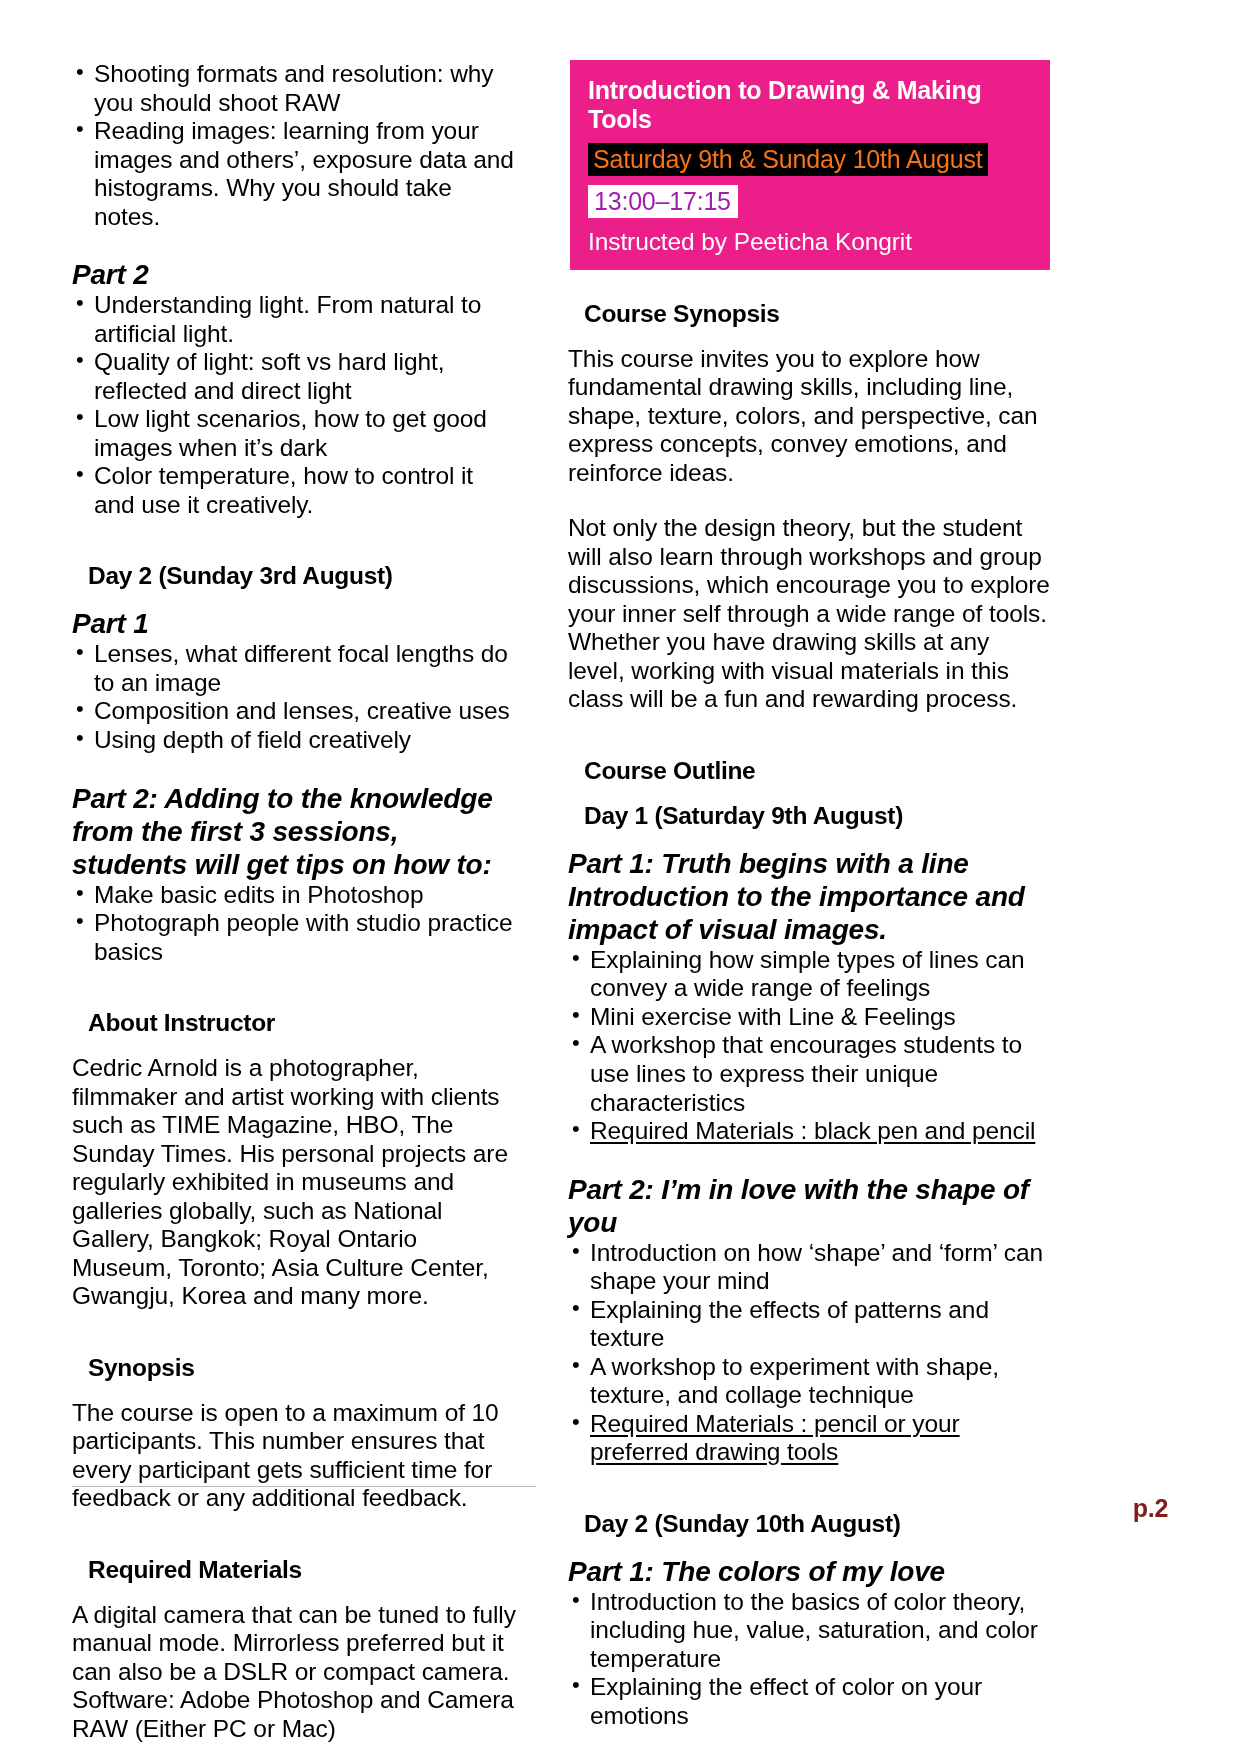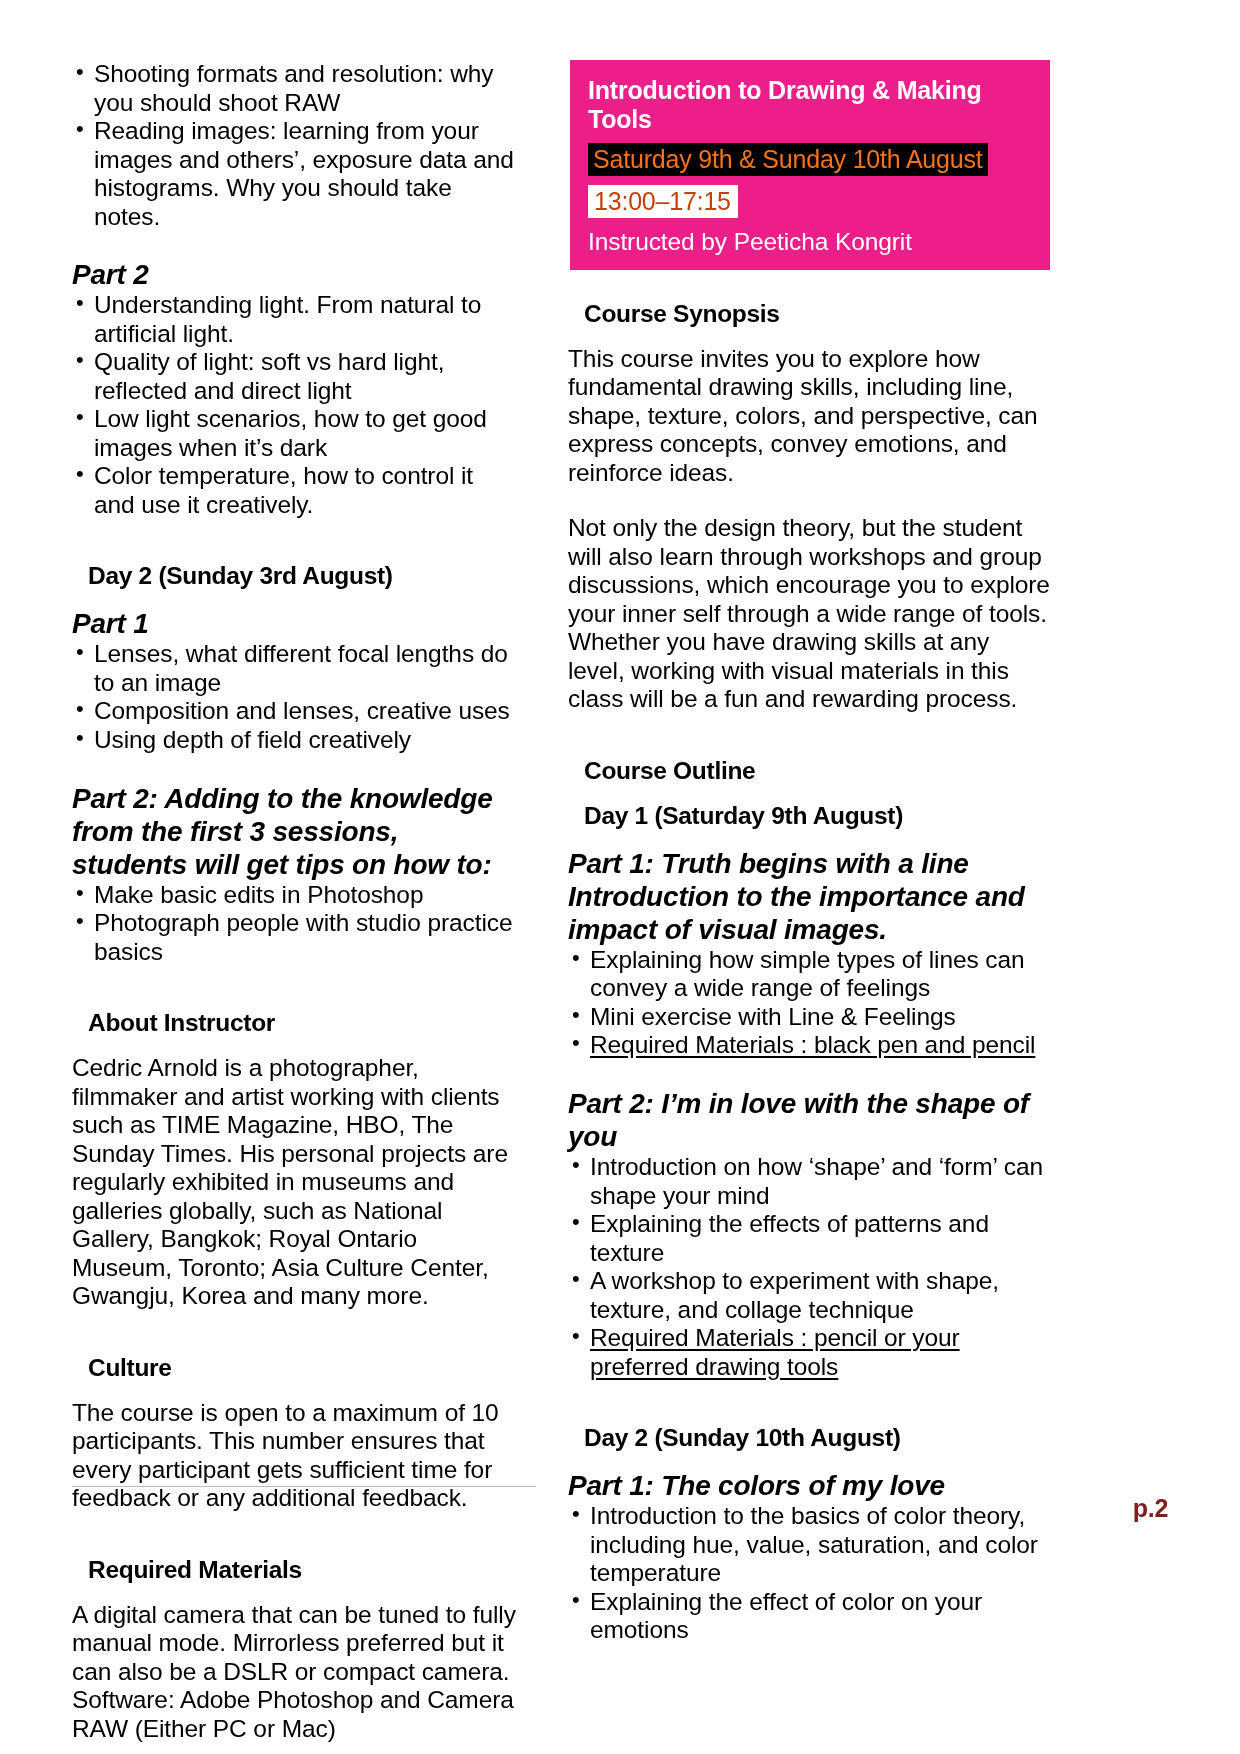--- a/index.html
+++ b/index.html
@@ -118,21 +118,21 @@
     line-height: 1.48;
     letter-spacing: -0.2px;
     padding: 2px 5px 3px 5px;
     box-decoration-break: clone;
     -webkit-box-decoration-break: clone;
   }
   .cc-time-wrap { margin: 0 0 8px 0; }
   .cc-time {
     display: inline;
     background: #ffffff;
-    color: #c2410c;
+    color: #a21caf;
     font-size: 25px;
     line-height: 1.48;
     letter-spacing: -0.2px;
     padding: 2px 7px 3px 6px;
     box-decoration-break: clone;
     -webkit-box-decoration-break: clone;
   }
   .cc-instructor {
     color: #ffffff;
     font-size: 24.5px;
@@ -202,21 +202,21 @@
         <li><span>Photograph people with studio practice basics</span></li>
       </ul>
 
       <div class="spacer-lg"></div>
 
       <div class="h-bold">About Instructor</div>
       <p class="body-text">Cedric Arnold is a photographer, filmmaker and artist working with clients such as TIME Magazine, HBO, The Sunday Times. His personal projects are regularly exhibited in museums and galleries globally, such as National Gallery, Bangkok; Royal Ontario Museum, Toronto; Asia Culture Center, Gwangju, Korea and many more.</p>
 
       <div class="spacer-lg"></div>
 
-      <div class="h-bold">Culture</div>
+      <div class="h-bold">Synopsis</div>
       <p class="body-text">The course is open to a maximum of 10 participants. This number ensures that every participant gets sufficient time for feedback or any additional feedback.</p>
 
       <div class="spacer-lg"></div>
 
       <div class="h-bold">Required Materials</div>
       <p class="body-text">A digital camera that can be tuned to fully manual mode. Mirrorless preferred but it can also be a DSLR or compact camera. Software: Adobe Photoshop and Camera RAW (Either PC or Mac)</p>
 
     </div>
 
     <div class="col col-gap"></div>
@@ -242,20 +242,21 @@
       <p class="body-text">Not only the design theory, but the student will also learn through workshops and group discussions, which encourage you to explore your inner self through a wide range of tools. Whether you have drawing skills at any level, working with visual materials in this class will be a fun and rewarding process.</p>
 
       <div class="spacer-lg"></div>
 
       <div class="h-bold">Course Outline</div>
       <div class="h-bold">Day 1 (Saturday 9th August)</div>
       <div class="h-italic">Part 1: Truth begins with a line Introduction to the importance and impact of visual images.</div>
       <ul class="bullets">
         <li><span>Explaining how simple types of lines can convey a wide range of feelings</span></li>
         <li><span>Mini exercise with Line &amp; Feelings</span></li>
+        <li><span>A workshop that encourages students to use lines to express their unique characteristics</span></li>
         <li class="u"><span class="u-txt">Required Materials : black pen and pencil</span></li>
       </ul>
 
       <div class="spacer-lg"></div>
 
       <div class="h-italic">Part 2: I’m in love with the shape of you</div>
       <ul class="bullets">
         <li><span>Introduction on how ‘shape’ and ‘form’ can shape your mind</span></li>
         <li><span>Explaining the effects of patterns and texture</span></li>
         <li><span>A workshop to experiment with shape, texture, and collage technique</span></li>

